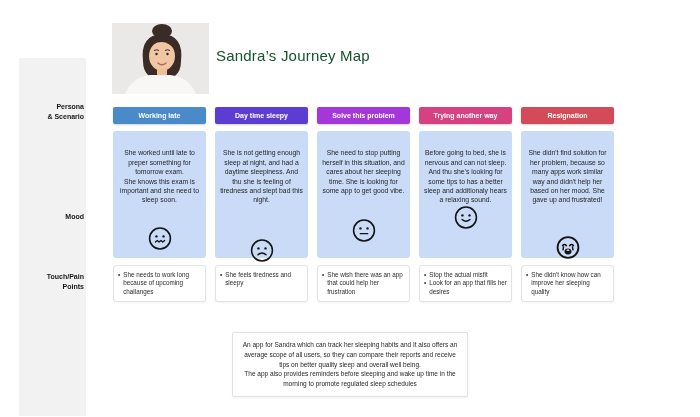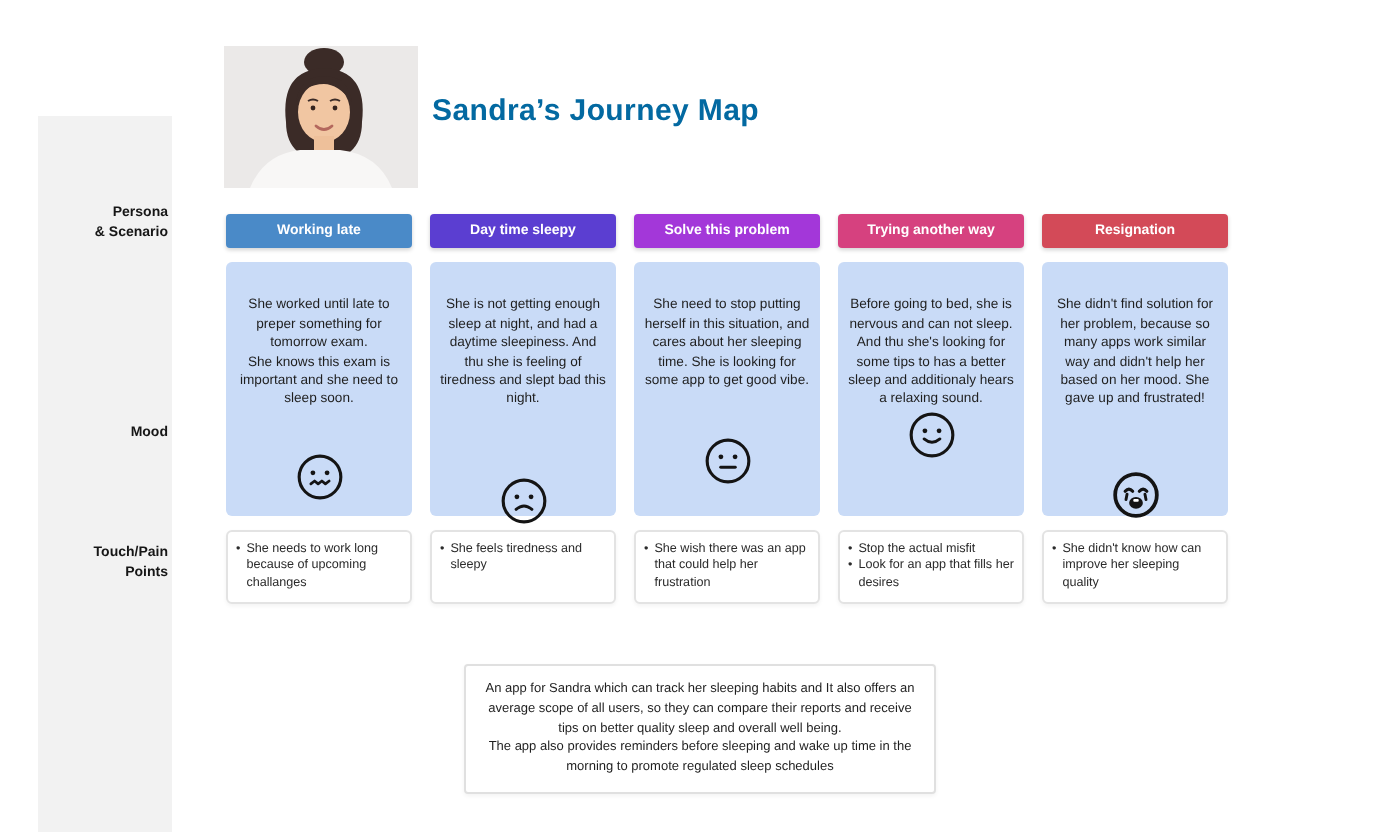--- a/index.html
+++ b/index.html
@@ -11,21 +11,21 @@
   .side-label{position:absolute;right:2px;width:62px;text-align:right;font-size:7px;font-weight:bold;
               color:#161616;line-height:1.4;white-space:pre-line;}
   .lbl-persona{top:44px;}
   .lbl-mood{top:154px;}
   .lbl-touch{top:214px;}
 
   
   .photo{position:absolute;left:112px;top:23px;width:97px;height:71px;}
 
   
-  .title{position:absolute;left:216px;top:47px;font-size:15px;font-weight:bold;color:#0369a1;letter-spacing:.2px;}
+  .title{position:absolute;left:216px;top:47px;font-size:15px;font-weight:normal;color:#14532d;letter-spacing:.2px;}
 
   
   .columns{position:absolute;left:113px;top:107px;width:501px;display:flex;gap:9px;}
   .col{width:93px;display:flex;flex-direction:column;}
   .stage{height:17px;border-radius:2px;display:flex;align-items:center;justify-content:center;
          color:#fff;font-size:7px;font-weight:bold;box-shadow:0 1px 2px rgba(0,0,0,.18);}
   .stage1{background:#4a8ac8;} .stage2{background:#5b3ed1;} .stage3{background:#a337d9;}
   .stage4{background:#d6417f;} .stage5{background:#d34a58;}
 
   .scenario{margin-top:7px;height:127px;border-radius:3px;background:#c9dbf7;box-sizing:border-box;

